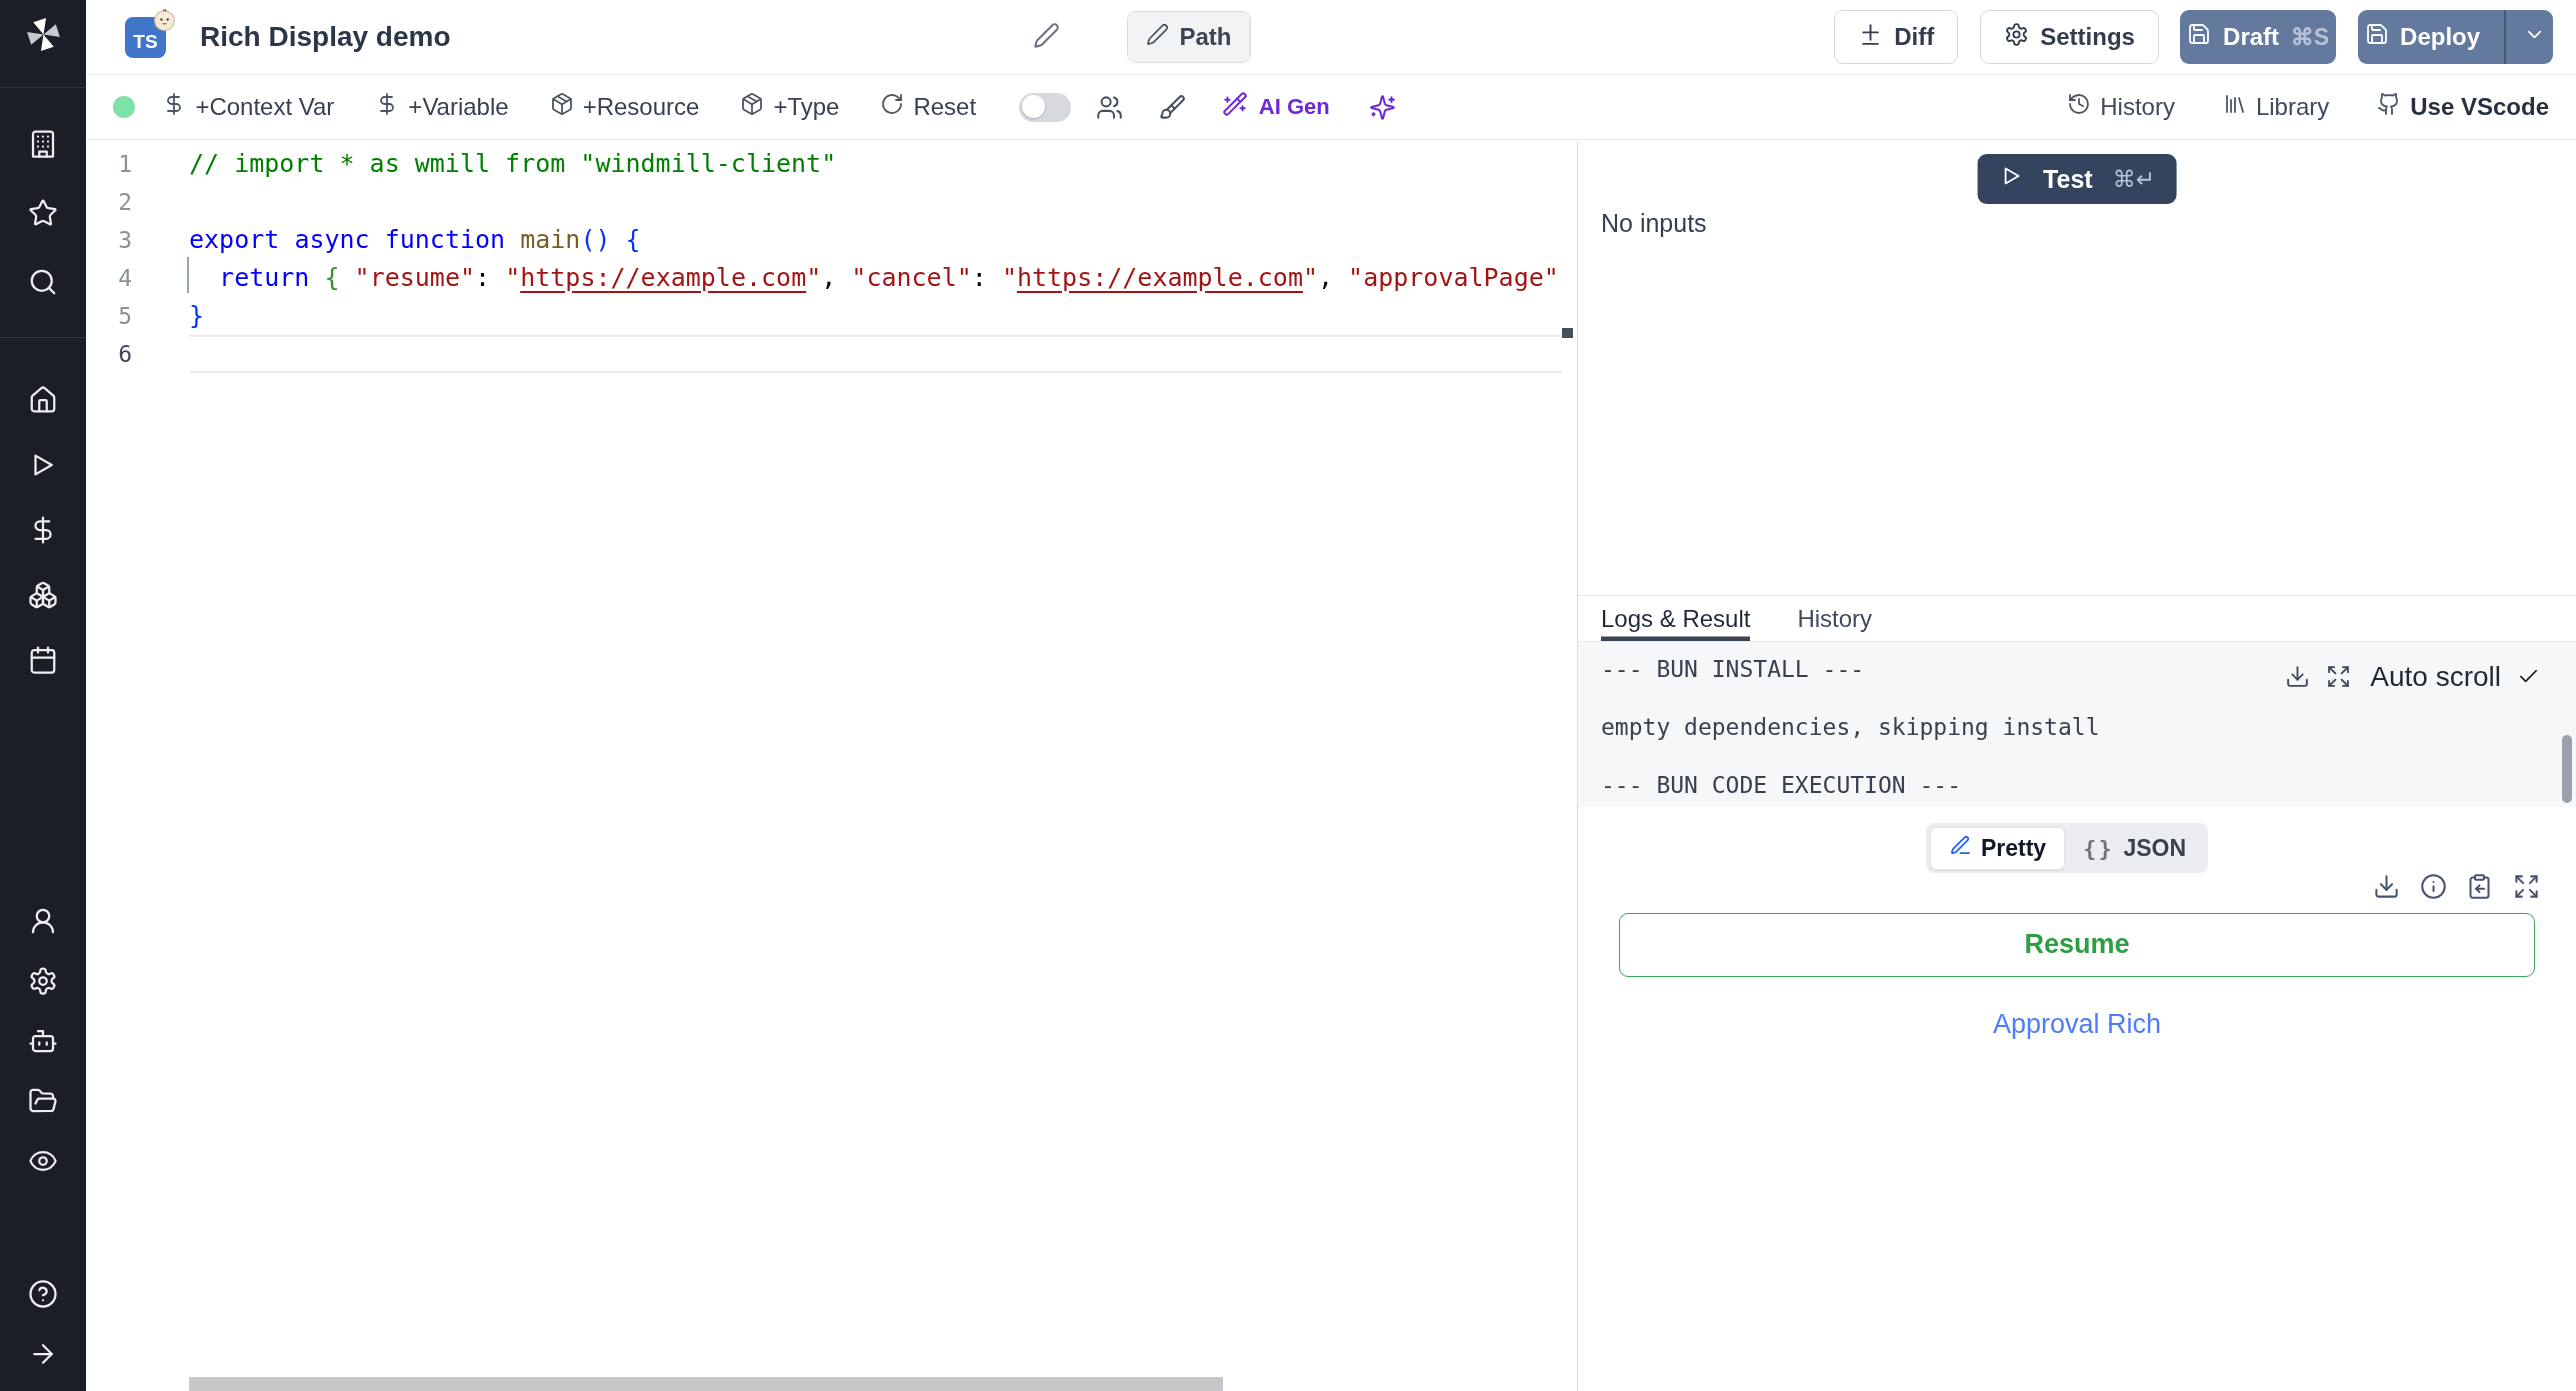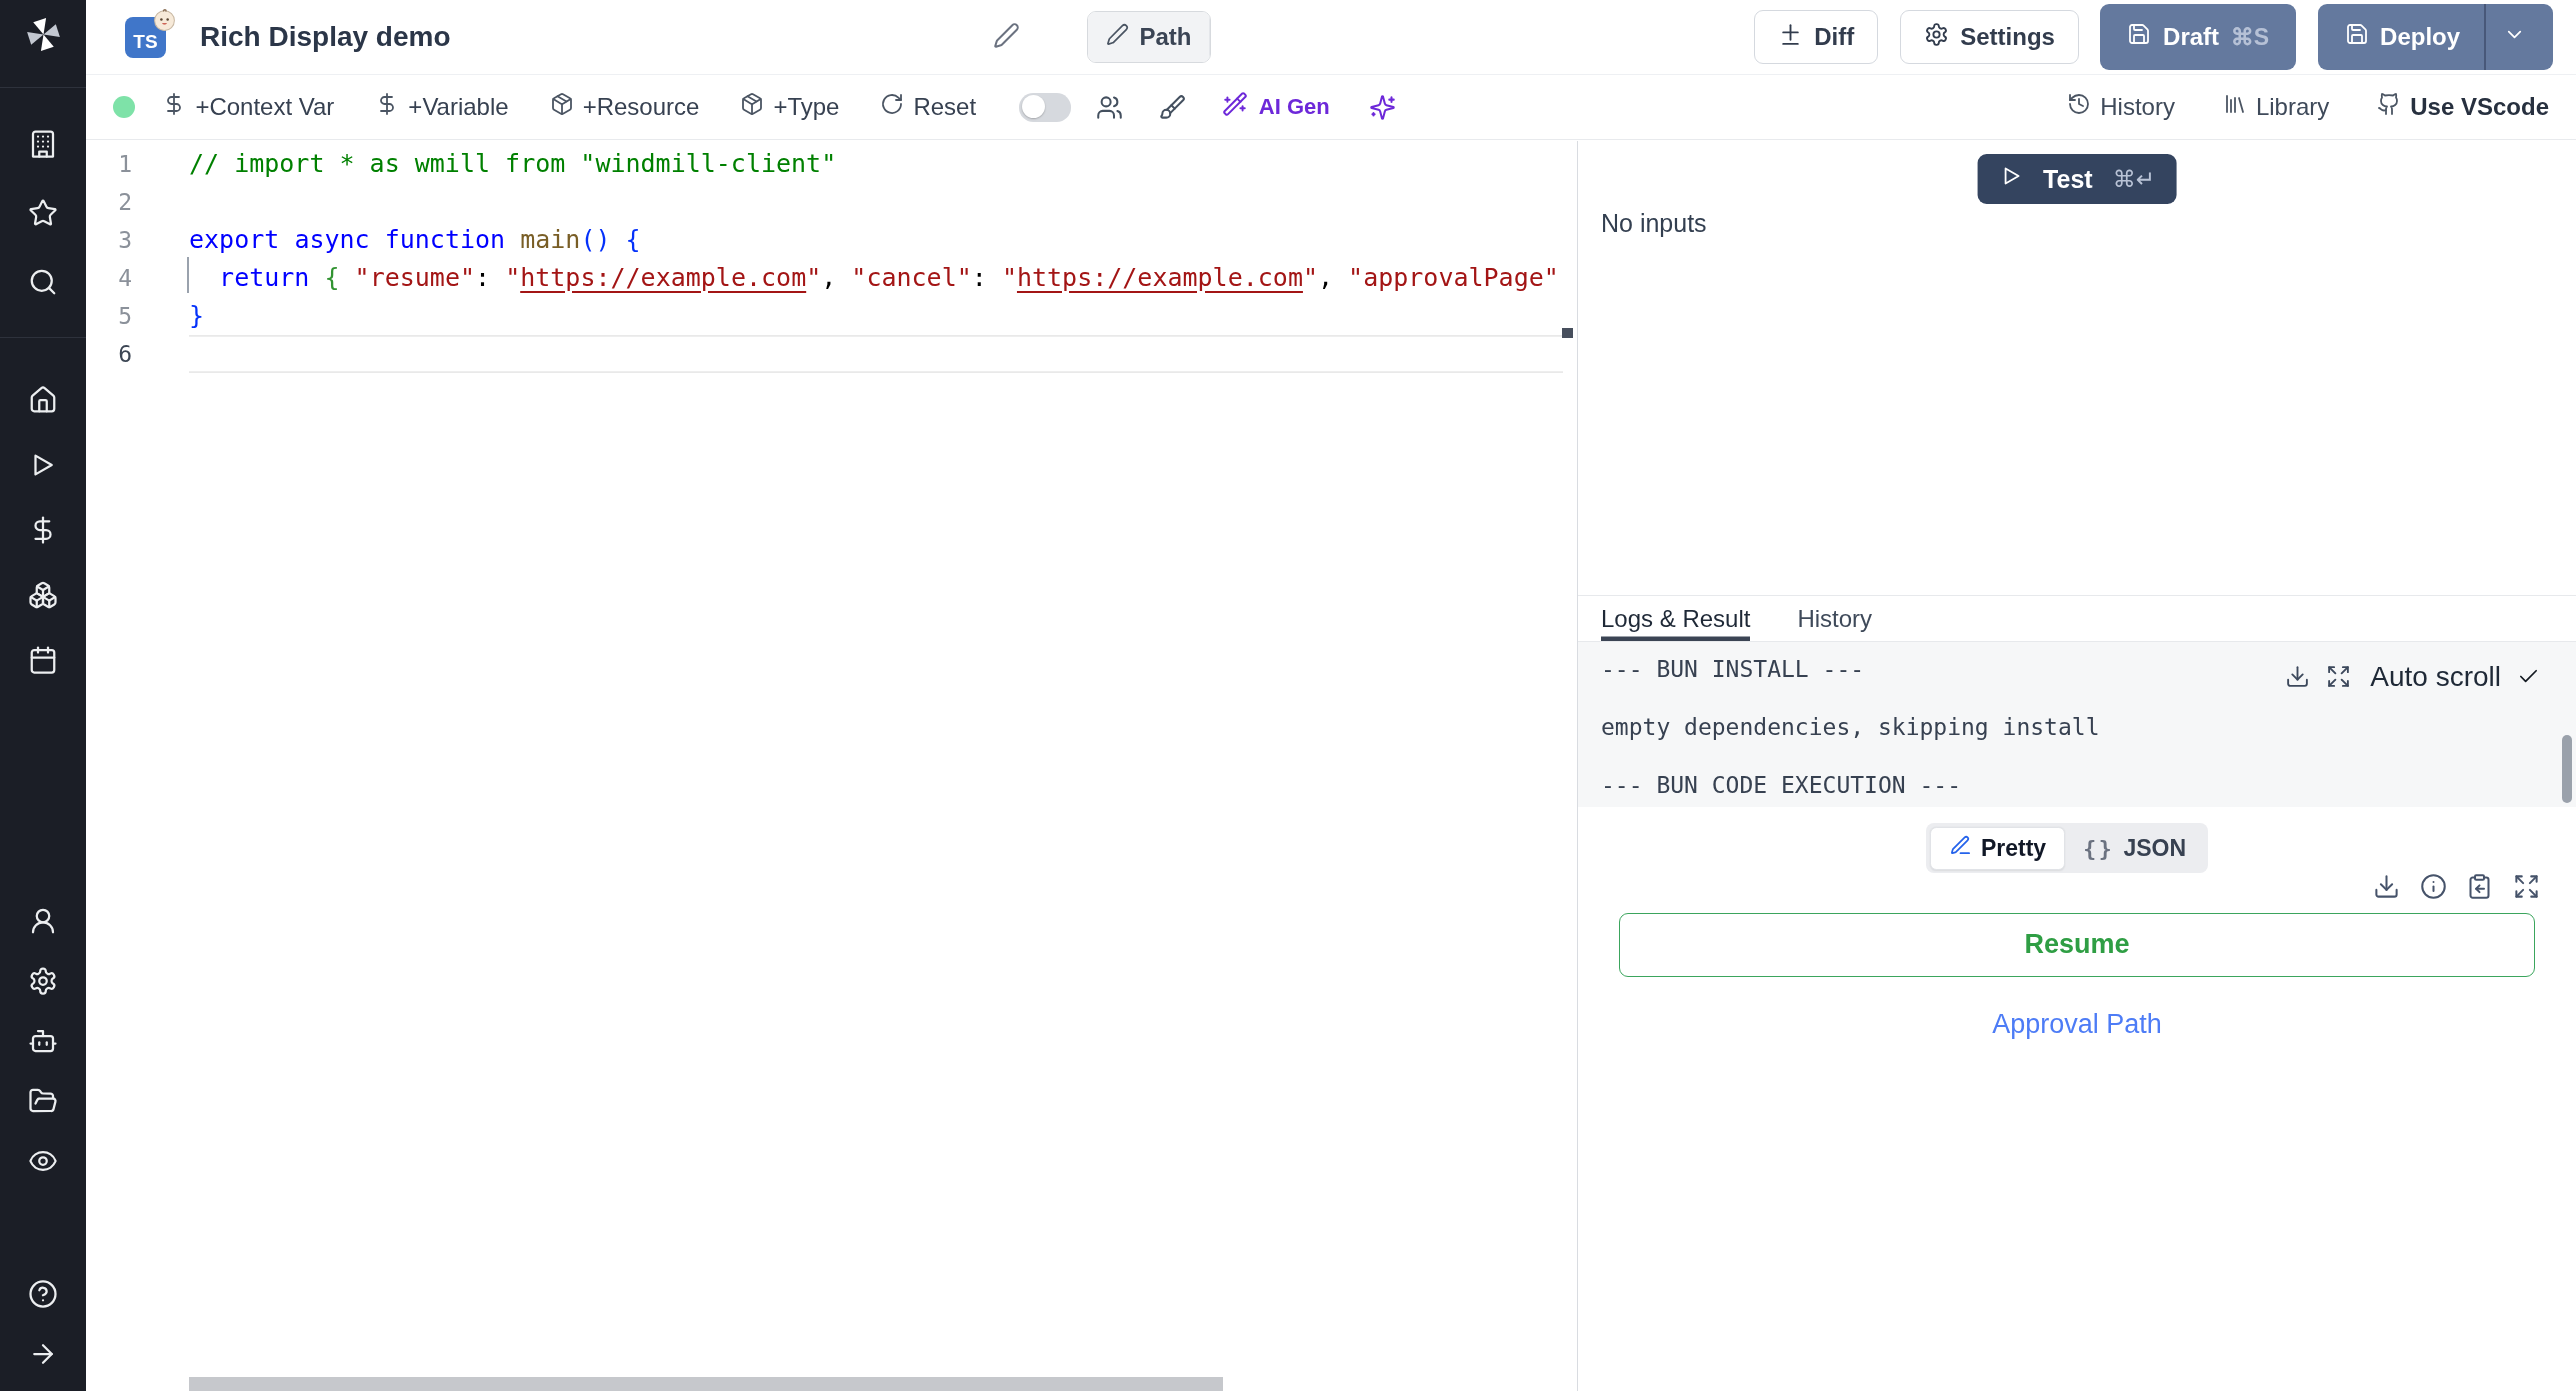--- a/index.html
+++ b/index.html
@@ -37,22 +37,22 @@
   .path-left { background:#f2f3f5; display:flex; align-items:center; gap:10.7px; padding:0 18px;
                font-size:24px; font-weight:600; color:#3a4454; border-right:1.8px solid #e4e6ea; }
   .path-left svg { width:23px; height:23px; color:#4b5563; }
   .path-value { display:flex; align-items:center; padding:0 19.7px;
                 font-family:"DejaVu Sans Mono", monospace; font-size:23px; color:#1f2733; }
   .header-actions { margin-left:auto; display:flex; align-items:center; gap:21.5px; }
   .btn-ghost { height:54px; border:1.8px solid #d5d9df; border-radius:9px; background:#fff;
                display:inline-flex; align-items:center; gap:11.6px; padding:0 23px;
                font-size:24px; font-weight:600; color:#323c4d; cursor:pointer; }
   .btn-ghost svg { width:25px; height:25px; }
-  .btn-slate { height:66px; border:none; border-radius:9px; background:var(--slate); color:#fff;
-               display:inline-flex; align-items:center; gap:11.6px; padding:0 27px;
+  .btn-slate { height:54px; border:none; border-radius:9px; background:var(--slate); color:#fff;
+               display:inline-flex; align-items:center; gap:11.6px; padding:0 7px;
                font-size:24px; font-weight:700; cursor:pointer; }
   .btn-slate svg { width:24px; height:24px; }
   .shortcut { font-weight:600; color:#b6c1d6; font-size:23px; }
   .deploy-divider { width:1.8px; align-self:stretch; margin:0 5.4px 0 12.5px; background:rgba(25,35,60,.38); }
   .chev svg { width:23px; height:23px; }
 
   
   .toolbar { height:65px; display:flex; align-items:center; padding:0 27px;
              border-bottom:1.8px solid #e8eaed; background:#fff; }
   .status-dot { width:22.4px; height:22.4px; border-radius:50%; background:var(--status-green); margin-right:27px; }
@@ -534,19 +534,19 @@
                   <path d="M21 16.2V21h-4.8"></path>
                   <path d="M21 7.8V3h-4.8"></path>
                   <path d="M3 16.2V21h4.8"></path>
                   <path d="m3 21 6-6"></path>
                   <path d="M3 7.8V3h4.8"></path>
                   <path d="M9 9 3 3"></path>
                 </svg></span>
           </div>
         </div>
         <button class="btn-result btn-resume">Resume</button>
-        <a class="approval-link">Approval Path</a>
+        <a class="approval-link">Approval Rich</a>
       </div>
 
     </div>
   </div>
 </div>
 
 
 </body></html>

